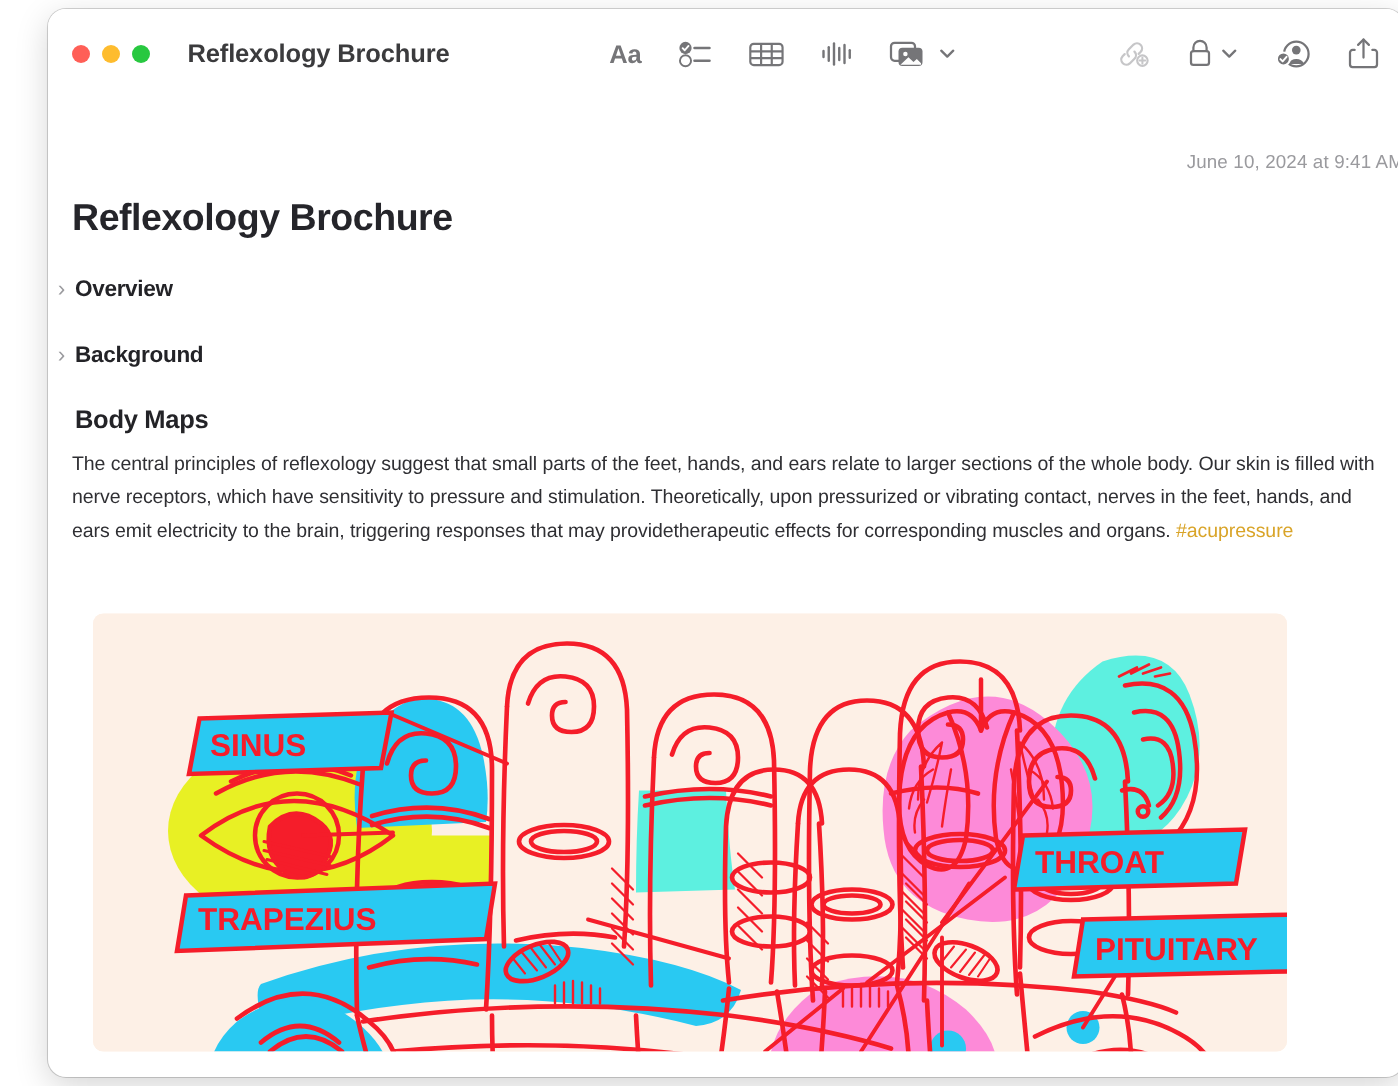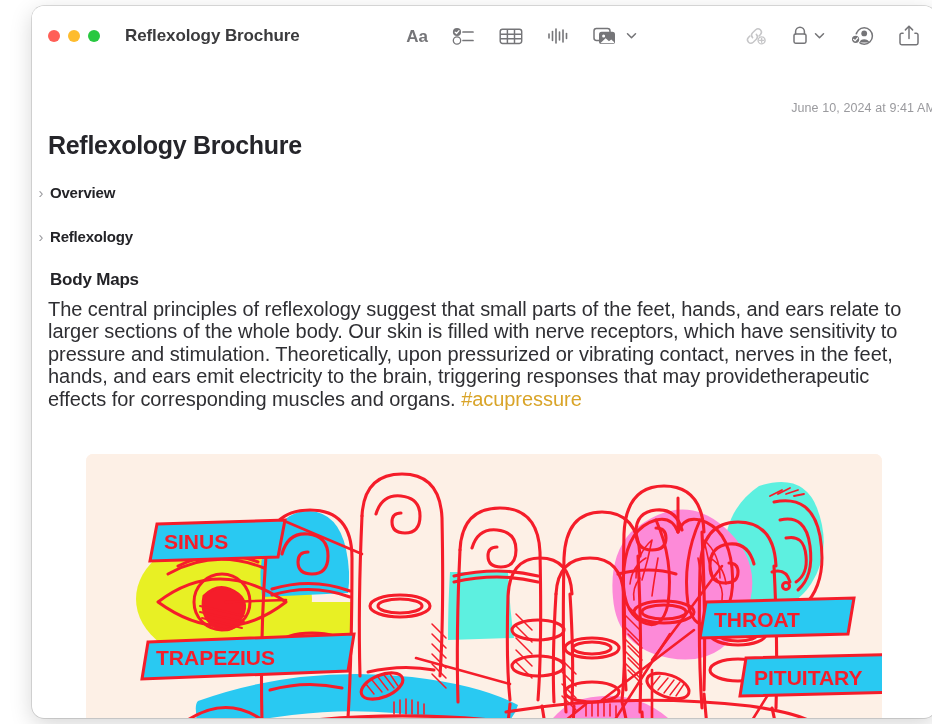--- a/index.html
+++ b/index.html
@@ -107,31 +107,31 @@
   .section-head .tri.hidden { visibility: hidden; }
   .section-head .s-label {
     font-size: 15px;
     font-weight: bold;
     color: #232327;
     letter-spacing: -0.2px;
   }
   .section-head.sub .s-label { font-size: 17px; }
   #body-text {
     margin: 6px 16px 0 16px;
-    font-size: 20px;
+    font-size: 13px;
     line-height: 22.4px;
     color: #2f2f33;
     letter-spacing: -0.05px;
   }
   #body-text .tag { color: #d9a428; }
 
   
   #illo-wrap {
     position: relative;
-    margin: 44px 0 0 54px;
+    margin: 44px 0 0 30px;
     width: 796px;
     height: 292px;
     border-radius: 7px;
     overflow: hidden;
     background: #fdf0e6;
   }
   #illo { display: block; width: 796px; height: 292px; }
 </style>
 </head>
 <body>
@@ -274,21 +274,21 @@
 
     <div id="note-title">Reflexology Brochure</div>
 
     <div class="section-head">
       <span class="tri">›</span>
       <span class="s-label">Overview</span>
     </div>
 
     <div class="section-head">
       <span class="tri">›</span>
-      <span class="s-label">Reflexology</span>
+      <span class="s-label">Background</span>
     </div>
 
     <div class="section-head sub">
       <span class="tri hidden"></span>
       <span class="s-label">Body Maps</span>
     </div>
 
     <div id="body-text"><span>The central principles of reflexology suggest that small parts of the feet, hands, and ears relate to larger sections of the whole body. Our skin is filled with nerve receptors, which have sensitivity to pressure and stimulation. Theoretically, upon pressurized or vibrating contact, nerves in the feet, hands, and ears emit electricity to the brain, triggering responses that may providetherapeutic effects for corresponding muscles and organs. </span><span class="tag">#acupressure</span></div>
 
     <div id="illo-wrap">

